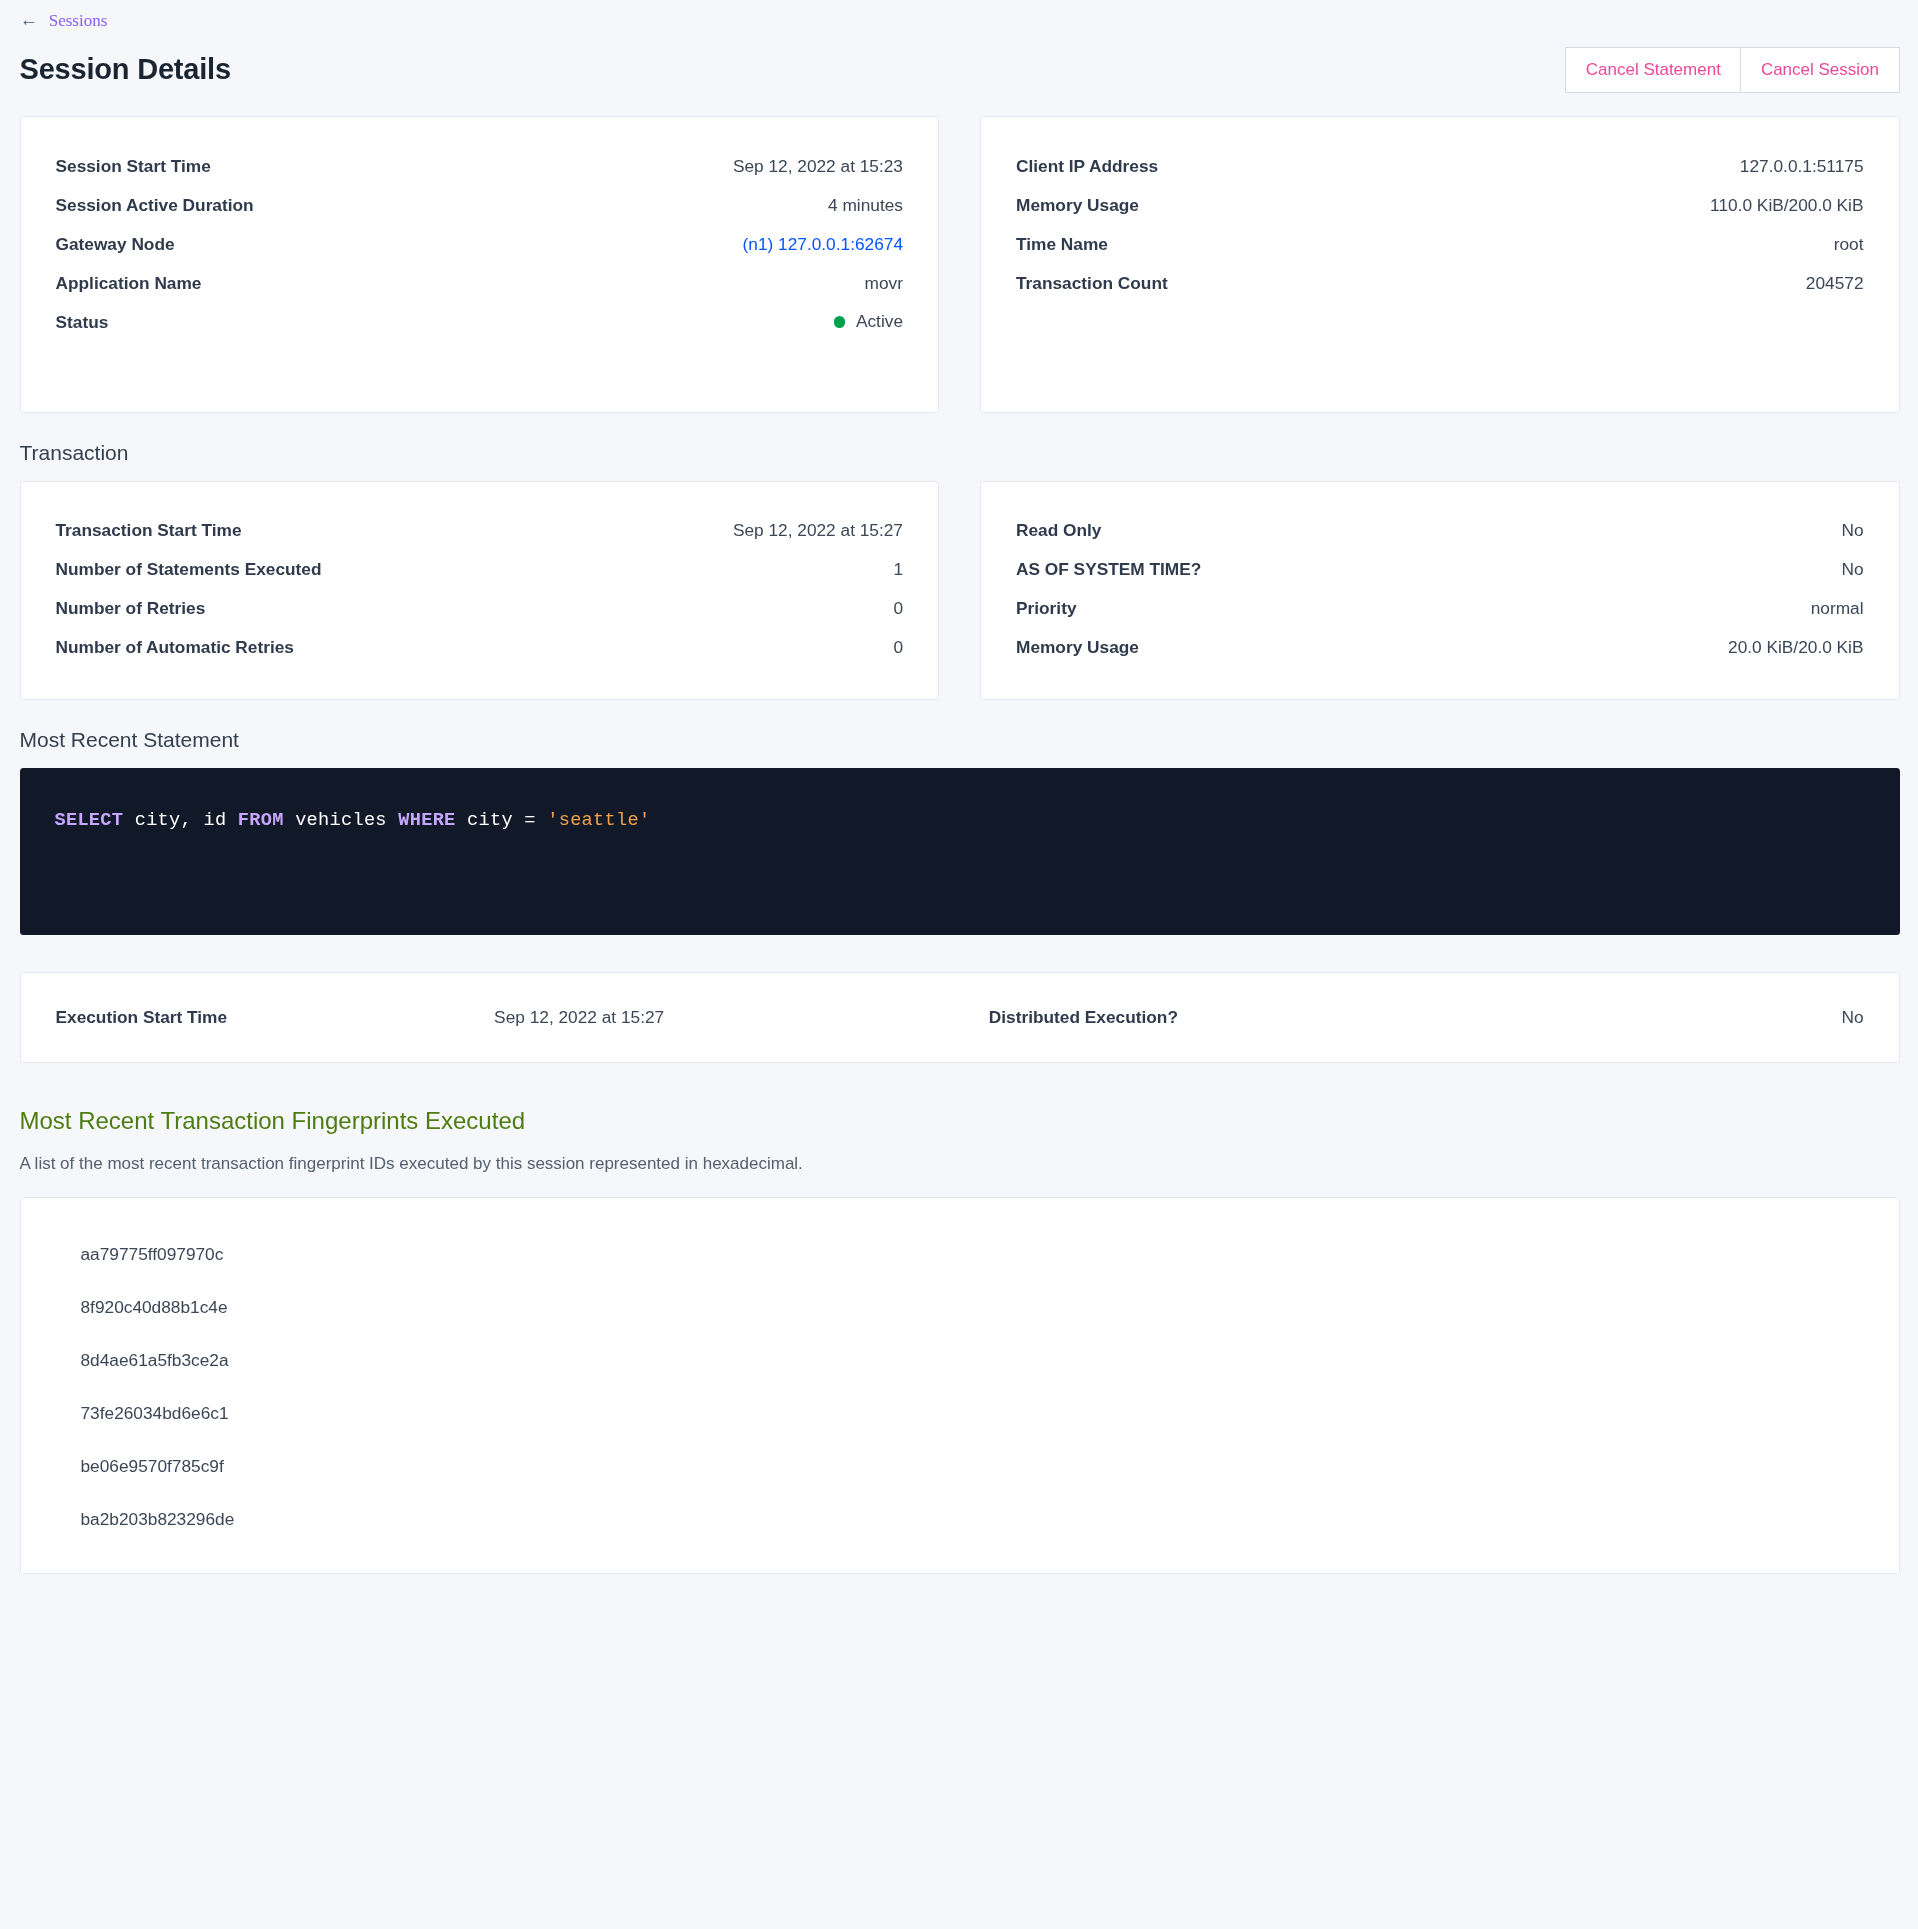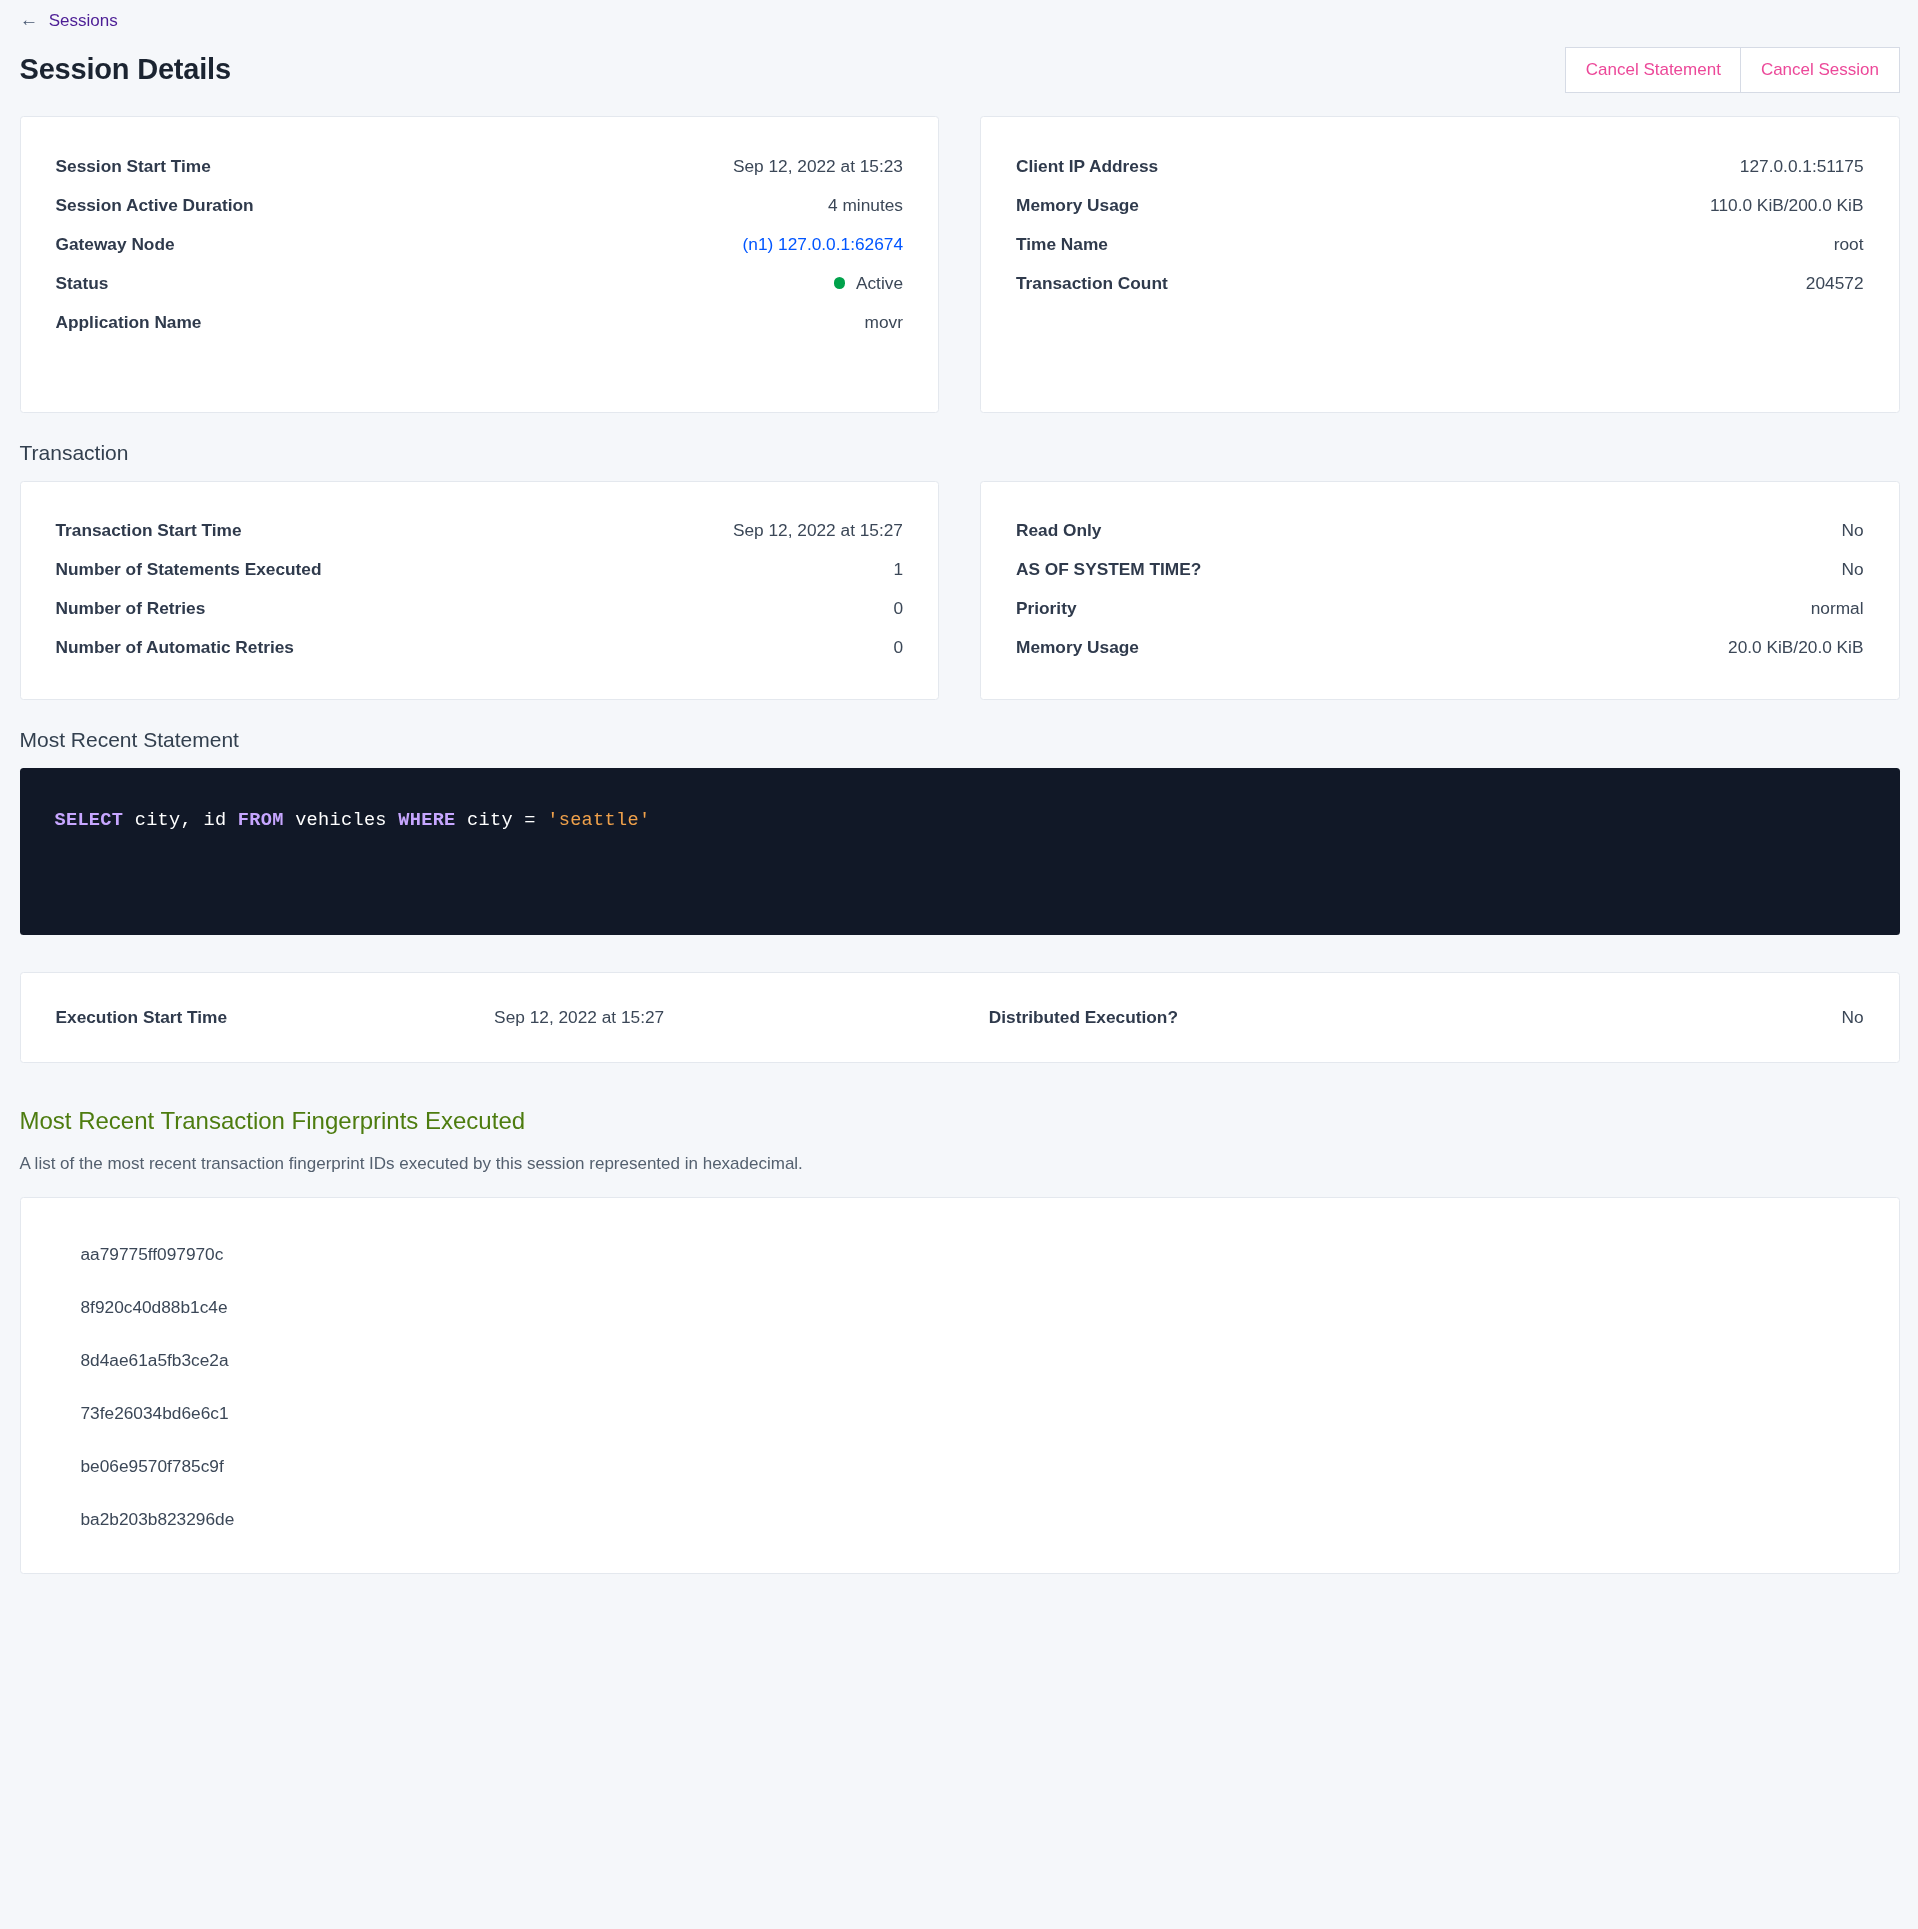--- a/index.html
+++ b/index.html
@@ -19,21 +19,21 @@
     gap: 10.6px;
     padding-top: 10.6px;
     font-size: 17px;
     color: #475872;
   }
   .breadcrumb .arrow-icon {
     font-size: 18.6px;
     line-height: 1;
     color: #475872;
   }
-  .breadcrumb .crumb-label { font-size: 17px; color: #4c1d95; }
+  .breadcrumb .crumb-label { font-size: 17px; color: #8b5cf6; font-family: Liberation Serif, serif; }
 
   
   .page-header {
     display: flex;
     align-items: center;
     justify-content: space-between;
     padding: 16px 0 23px 0;
   }
   .page-title {
     font-size: 29px;
@@ -189,29 +189,29 @@
       </div>
       <div class="kv">
         <span class="k">Session Active Duration</span>
         <span class="v">4 minutes</span>
       </div>
       <div class="kv">
         <span class="k">Gateway Node</span>
         <span class="v link">(n1) 127.0.0.1:62674</span>
       </div>
       <div class="kv">
+        <span class="k">Application Name</span>
+        <span class="v">movr</span>
+      </div>
+      <div class="kv">
         <span class="k">Status</span>
         <span class="v status">
           <span class="dot"></span>
           <span>Active</span>
         </span>
-      </div>
-      <div class="kv">
-        <span class="k">Application Name</span>
-        <span class="v">movr</span>
       </div>
     </div>
   <div class="card" id="session-right">
       <div class="kv">
         <span class="k">Client IP Address</span>
         <span class="v">127.0.0.1:51175</span>
       </div>
       <div class="kv">
         <span class="k">Memory Usage</span>
         <span class="v">110.0 KiB/200.0 KiB</span>

